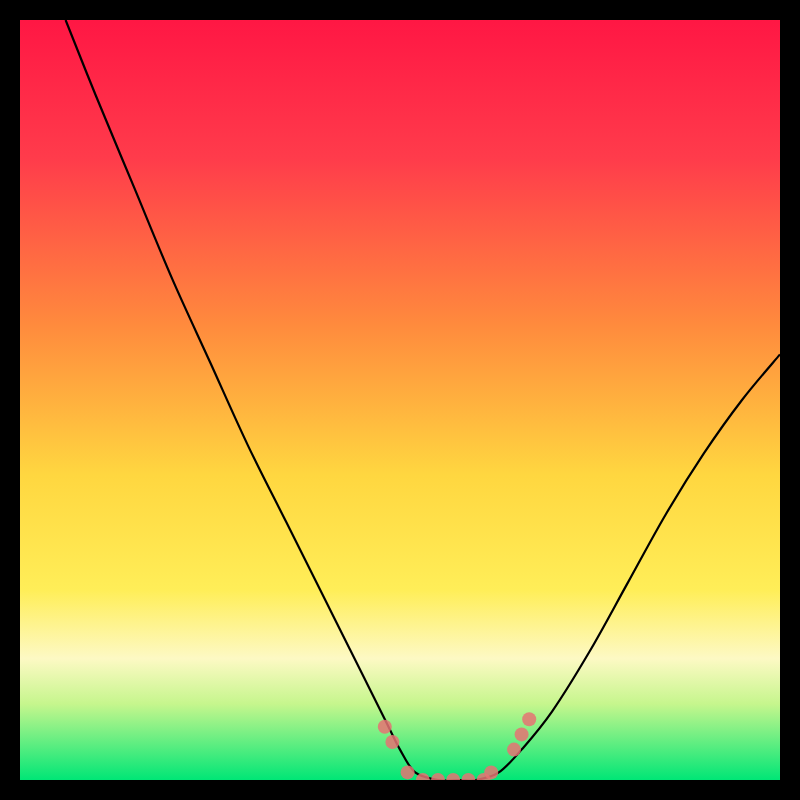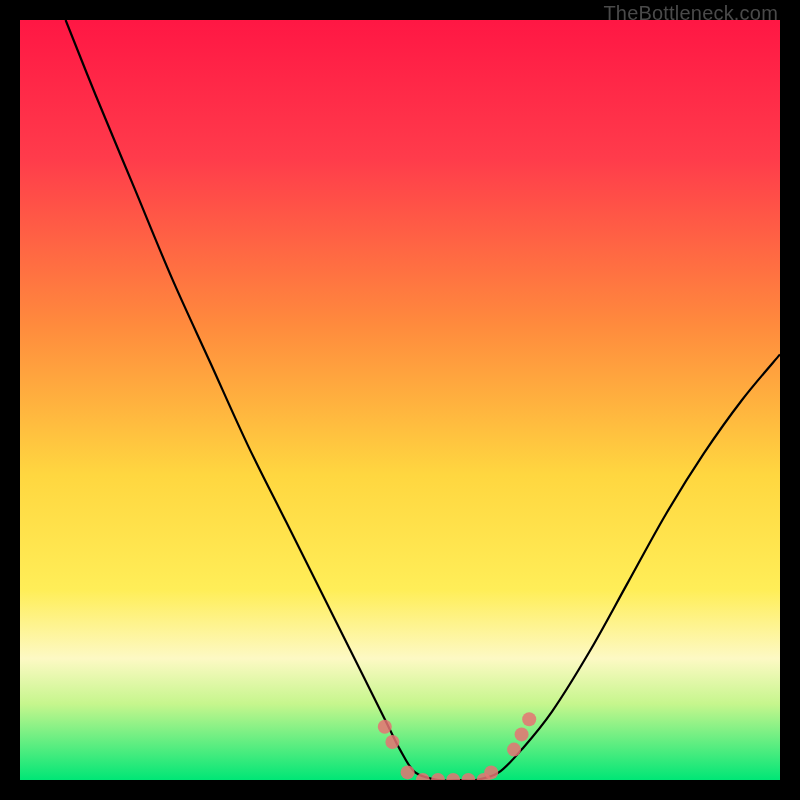--- a/index.html
+++ b/index.html
@@ -80,14 +80,13 @@
           <circle cx="433.2" cy="760" r="7" fill="#e57373" fill-opacity="0.85"></circle>
           <circle cx="448.4" cy="760" r="7" fill="#e57373" fill-opacity="0.85"></circle>
           <circle cx="463.59999999999997" cy="760" r="7" fill="#e57373" fill-opacity="0.85"></circle>
           <circle cx="471.2" cy="752.4" r="7" fill="#e57373" fill-opacity="0.85"></circle>
           <circle cx="494" cy="729.6" r="7" fill="#e57373" fill-opacity="0.85"></circle>
           <circle cx="501.6" cy="714.4" r="7" fill="#e57373" fill-opacity="0.85"></circle>
           <circle cx="509.20000000000005" cy="699.2" r="7" fill="#e57373" fill-opacity="0.85"></circle>
         </g>
     </svg>
   </div>
-  <div class="watermark">TheBottleneck.com</div>
 </div>
 
 </body></html>

